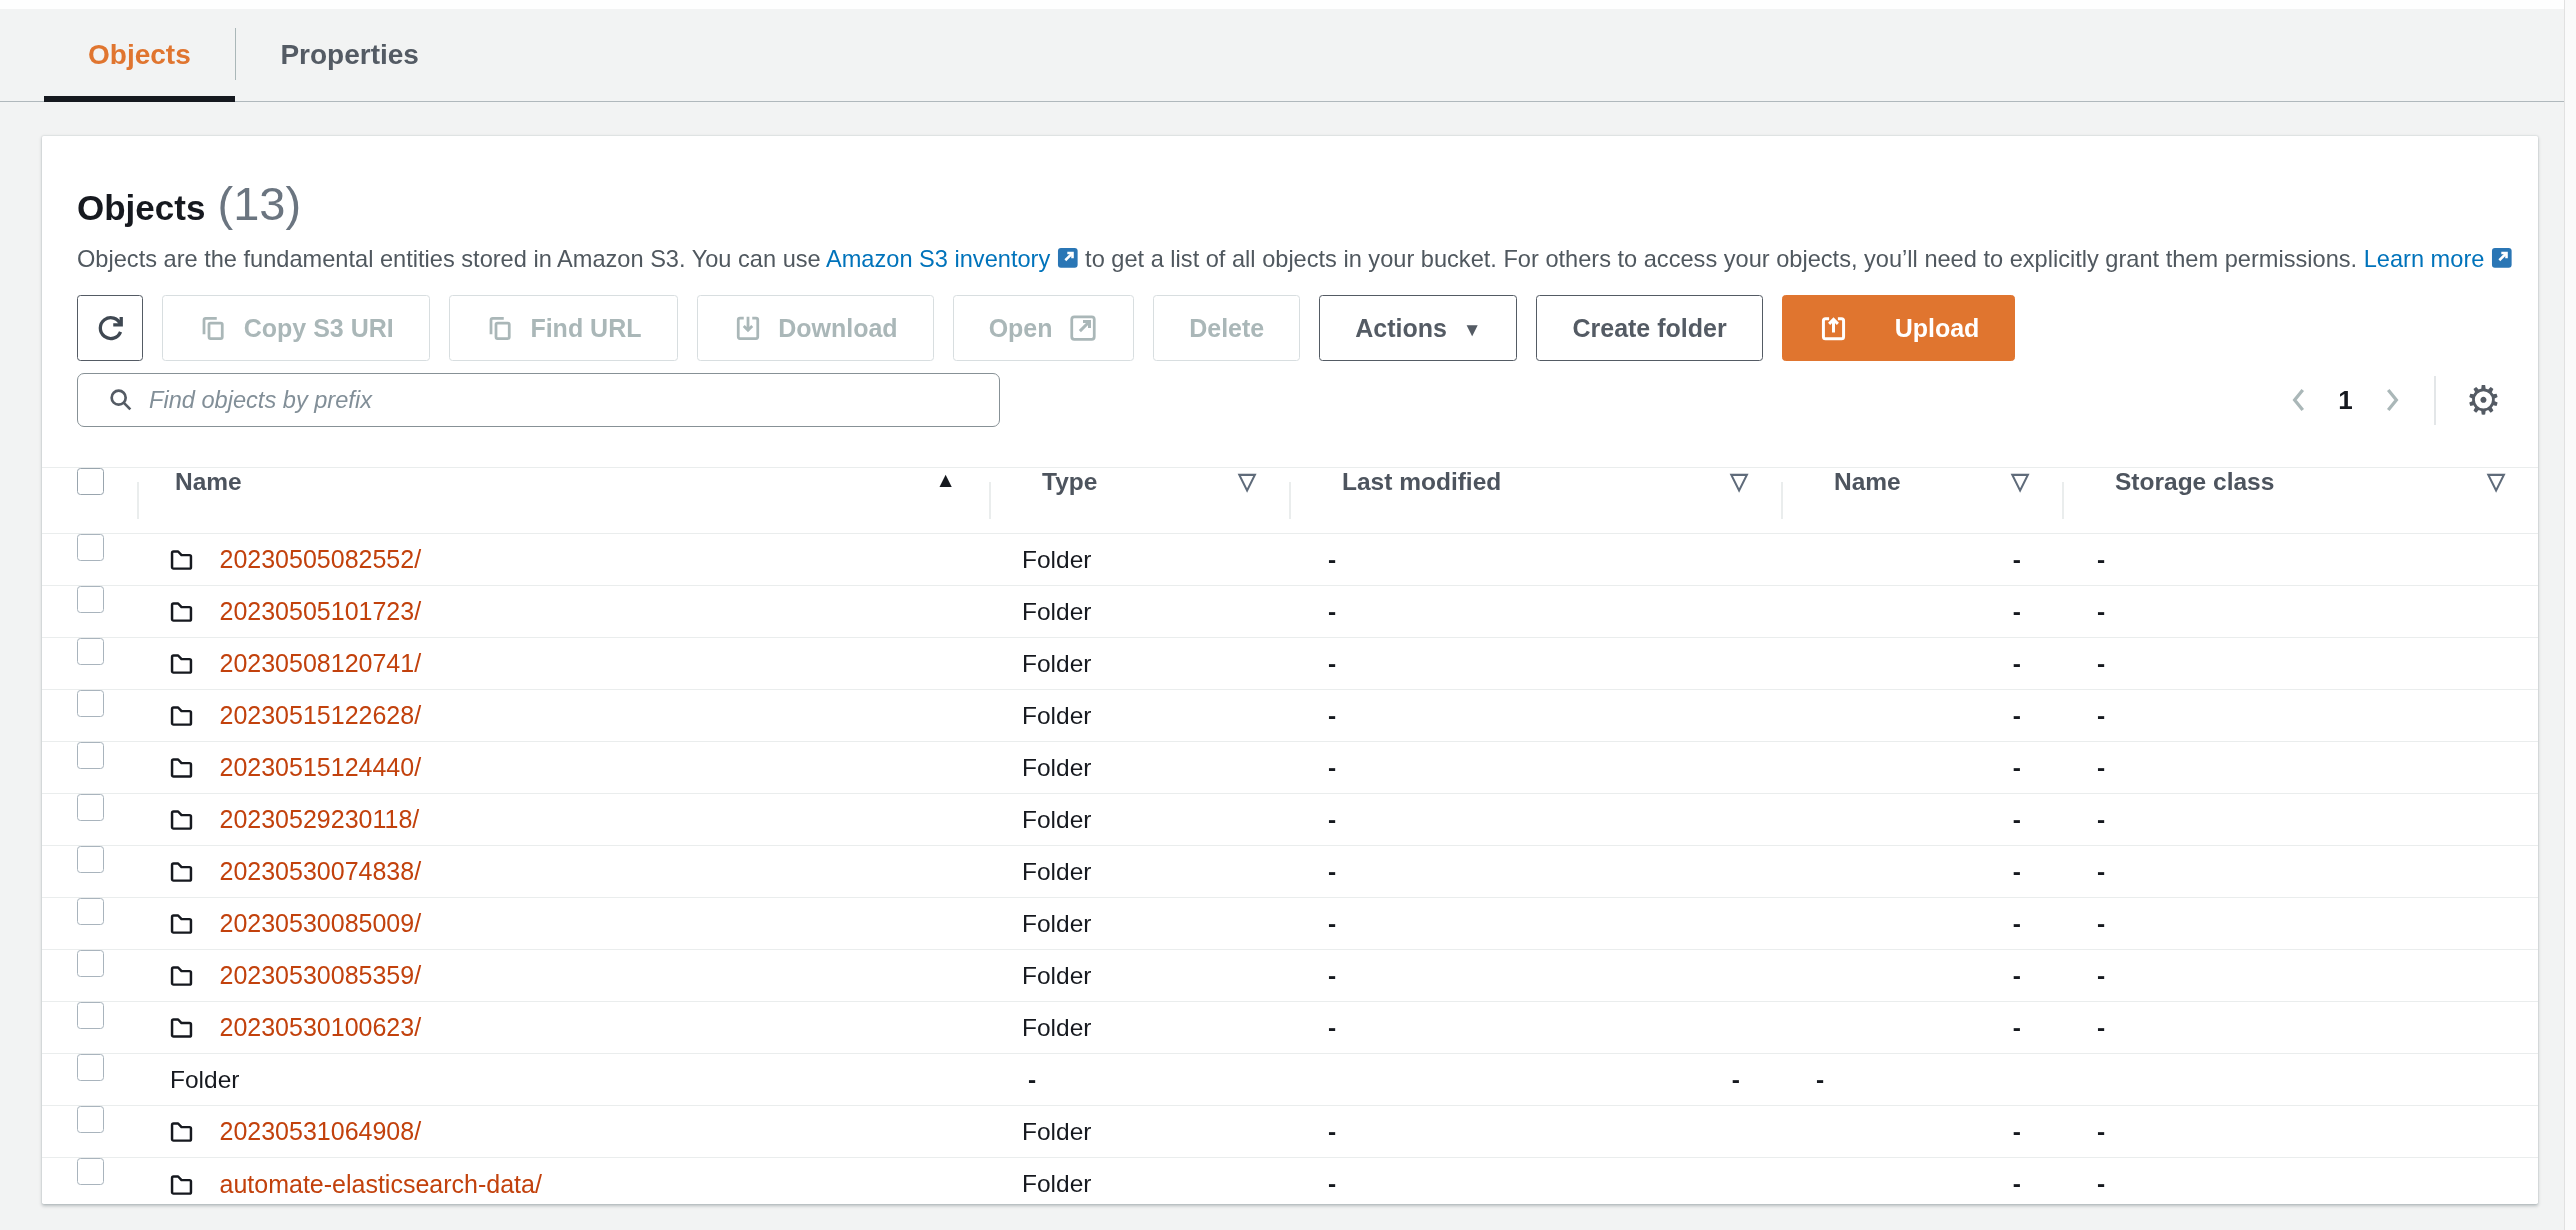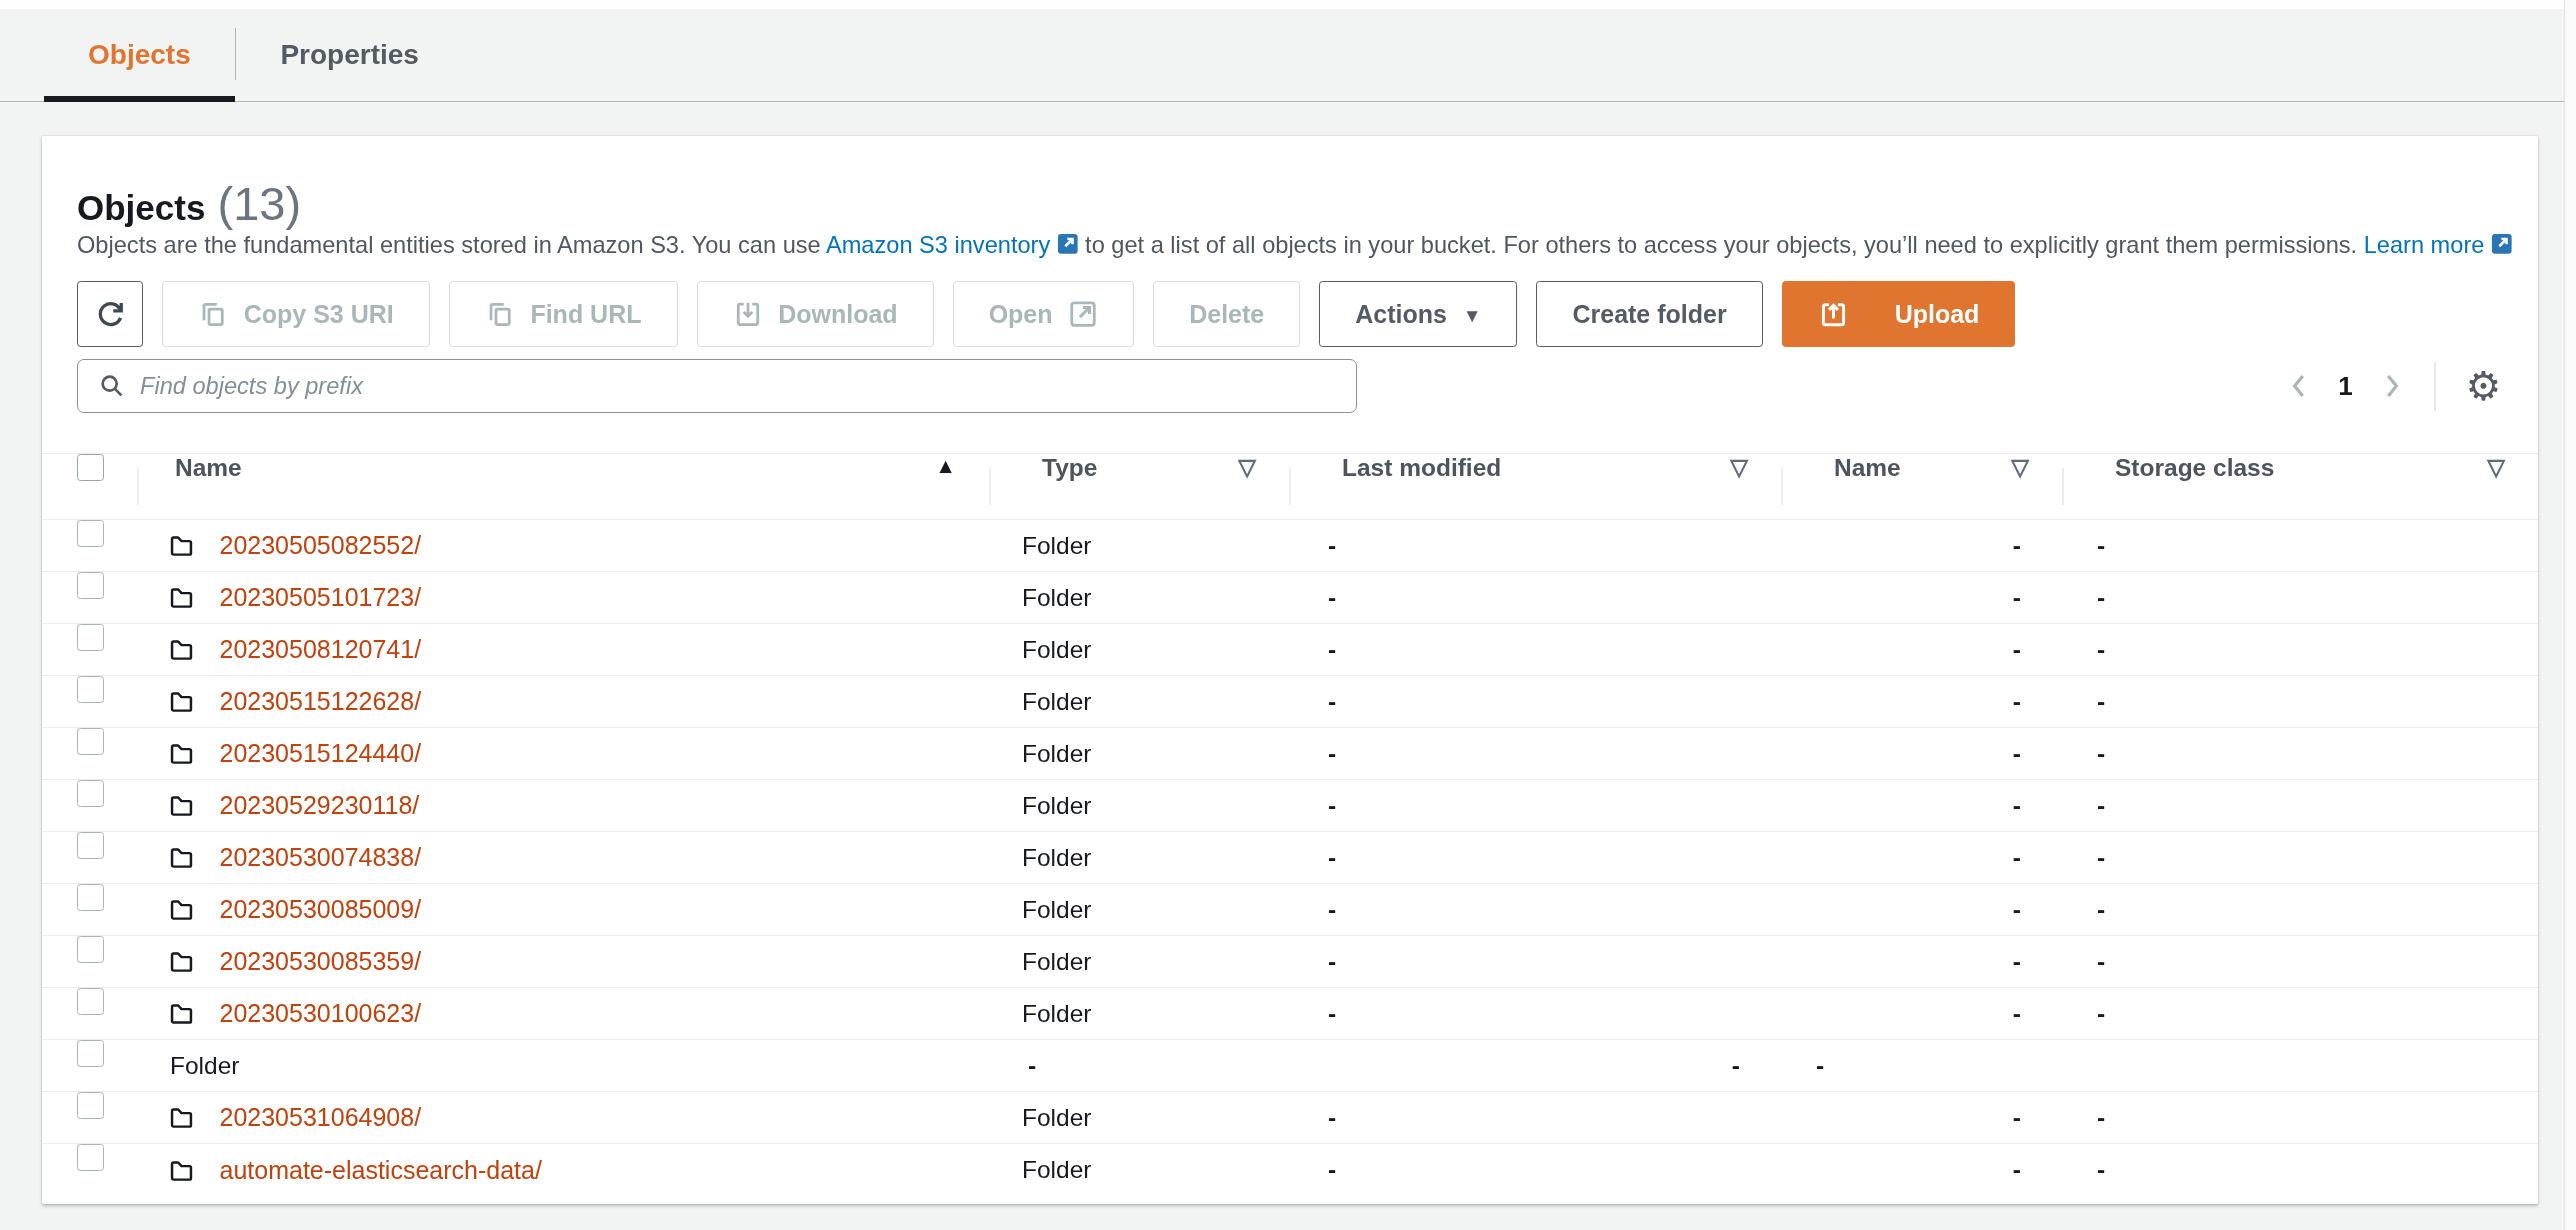--- a/index.html
+++ b/index.html
@@ -42,21 +42,21 @@
     box-shadow:0 1.7px 3.5px rgba(0,28,36,.25), 0 0 0 0.9px #eaeded;
     overflow:hidden;
   }
   .card-pad { padding:40px 35px 0 35px; }
 
   .panel-title { display:flex; align-items:baseline; gap:12.2px; }
   .panel-title .t { font-size:35px; font-weight:bold; color:#16191f; }
   .panel-title .c { font-size:47px; font-weight:normal; color:#6b7580; }
 
   .desc {
-    font-size:23.6px; color:#50585f; line-height:1.25;
+    margin-top:14px; font-size:23.6px; color:#50585f; line-height:1.25;
     white-space:nowrap;
   }
   .desc a { color:#0073bb; text-decoration:none; cursor:pointer; }
   .ext-ico { display:inline-block; width:23.6px; height:23.6px; vertical-align:-2.6px; margin:0 5.2px 0 6.1px; }
 
   
   .toolbar { margin-top:21px; display:flex; gap:19px; }
   .btn {
     height:66px; border-radius:3.5px; background:#fff;
     display:inline-flex; align-items:center; gap:15.7px;
@@ -66,23 +66,23 @@
   }
   .btn.square { width:66px; padding:0; justify-content:center; }
   .btn.normal   { border:1.7px solid #545b64; color:#545b64; }
   .btn.disabled { border:1.7px solid #d8dee0; color:#aab7b8; cursor:default; }
   .btn.primary  { background:#e0752f; border:1.7px solid #e0752f; color:#fff;gap:46px; }
   .caret { font-size:19px; line-height:1; position:relative; top:1.7px; }
 
   
   .filter-row { margin-top:12.2px; display:flex; align-items:center; justify-content:space-between; }
   .search {
-    width:1280px; height:54px; background:#fff;
+    width:923px; height:54px; background:#fff;
     border:1.7px solid #879196; border-radius:7px;
-    display:flex; align-items:center; gap:14px; padding:0 20px;
+    display:flex; align-items:center; gap:14px; padding:0 29px;
   }
   .search input {
     border:none; outline:none; flex:1; font-size:23.6px; font-style:italic;
     color:#414750; background:transparent;
     font-family:"Liberation Sans", sans-serif;
   }
   .search input::placeholder { color:#828f98; opacity:1; }
   .pagination { display:flex; align-items:center; gap:26px; padding-right:1.7px; }
   .page-btn { background:none; border:none; cursor:pointer; display:flex; align-items:center; }
   .page-num { font-size:26px; font-weight:bold; color:#16191f; }

